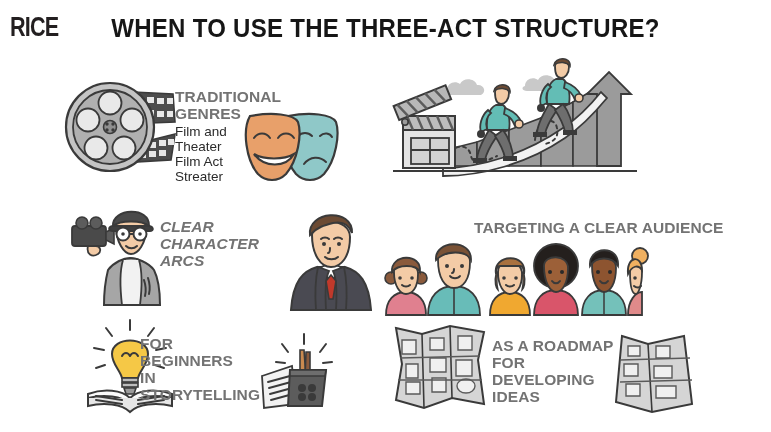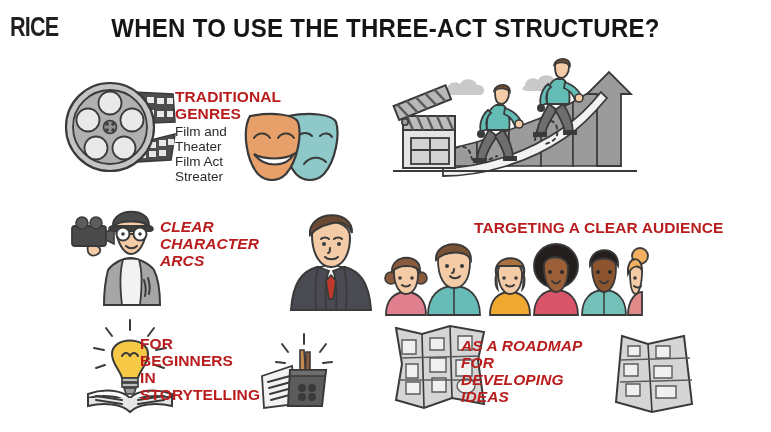--- a/index.html
+++ b/index.html
@@ -43,21 +43,21 @@
     letter-spacing: 0.3px;
     color: #161616;
     transform: scaleX(0.96);
   }
   .block { position: absolute; }
   .label {
     font-weight: bold;
     font-size: 15.5px;
     line-height: 17px;
     letter-spacing: 0.1px;
-    color: #b91c1c;
+    color: #737373;
     white-space: pre-line;
   }
   .sublabel {
     font-size: 13.5px;
     line-height: 15px;
     color: #2b2b2b;
     white-space: pre-line;
     margin-top: 2px;
   }
   svg { display: block; overflow: visible; }
@@ -379,21 +379,21 @@
       <path d="M42 38 L58 38 L58 52 L42 52 Z" fill="#f0f0f0" stroke="#5a5a5a" stroke-width="1.4"></path>
       <path d="M68 40 L84 40 L84 56 L68 56 Z" fill="#f0f0f0" stroke="#5a5a5a" stroke-width="1.4"></path>
       <path d="M18 62 L32 62 L32 74 L18 74 Z" fill="#f0f0f0" stroke="#5a5a5a" stroke-width="1.4"></path>
       <path d="M44 58 L58 58 L58 72 L44 72 Z" fill="#f0f0f0" stroke="#5a5a5a" stroke-width="1.4"></path>
       <ellipse cx="78" cy="66" rx="9" ry="7" fill="#f0f0f0" stroke="#5a5a5a" stroke-width="1.4"></ellipse>
       <path d="M12 38 L92 36" stroke="#5a5a5a" stroke-width="1.3" fill="none"></path>
       <path d="M10 60 L94 60" stroke="#5a5a5a" stroke-width="1.3" fill="none"></path>
     </svg>
   </div>
 
-  <div class="block" style="left:461px; top:337px; width:150px;font-style:italic;">
+  <div class="block" style="left:492px; top:337px; width:150px;">
     <div class="label">AS A ROADMAP FOR
 DEVELOPING IDEAS</div>
   </div>
 
   <div class="block" style="left:608px; top:328px;">
     <svg width="90" height="85" viewBox="0 0 90 85">
       <path d="M14 8 L40 16 L76 8 L84 76 L44 84 L8 74 Z" fill="#d5d5d5" stroke="#3a3a3a" stroke-width="2"></path>
       <path d="M40 16 L44 84" stroke="#3a3a3a" stroke-width="1.6" fill="none"></path>
       <path d="M20 18 L32 18 L32 28 L20 28 Z" fill="#f0f0f0" stroke="#5a5a5a" stroke-width="1.4"></path>
       <path d="M48 18 L62 18 L62 30 L48 30 Z" fill="#f0f0f0" stroke="#5a5a5a" stroke-width="1.4"></path>

